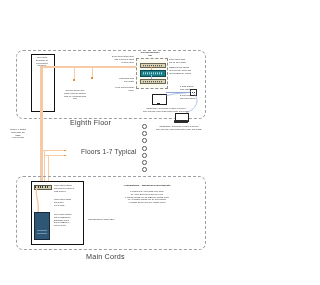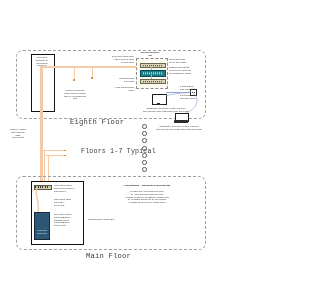--- a/index.html
+++ b/index.html
@@ -5,21 +5,21 @@
   html,body{margin:0;padding:0;background:#ffffff;}
   body{width:220px;height:285px;position:relative;overflow:hidden;
        font-family:"Liberation Sans","DejaVu Sans",sans-serif;color:#1a1a1a;}
   #stage{position:absolute;inset:0;width:220px;height:285px;}
   .abs{position:absolute;}
   .txt{font-size:2.1px;line-height:1.32;letter-spacing:0.02px;color:#2a2a2a;}
   .txt.c{text-align:center;}
   .txt.r{text-align:right;}
   .txt.b{font-weight:bold;}
   .floorzone{position:absolute;border:0.5px dashed #9aa0a6;border-radius:7px;background:transparent;}
-  .floorlabel{position:absolute;font-size:7.2px;color:#3c3c3c;letter-spacing:0.2px;font-family:Liberation Mono, monospace;}
+  .floorlabel{position:absolute;font-size:7.2px;color:#3c3c3c;letter-spacing:0.2px;}
   .rackbox{position:absolute;border:1.1px solid #111;background:#fff;}
   .encl{position:absolute;border:0.6px dashed #8e8e8e;background:#fbfbf2;}
   .patch{position:absolute;background:#d9d4b8;border:0.4px solid #6b6752;}
   .patch .pdot{position:absolute;top:50%;transform:translateY(-50%);width:0.7px;height:1.5px;background:#35332a;}
   .switch{position:absolute;background:#1d7e88;border:0.4px solid #0d4a52;}
   .switch .sdot{position:absolute;top:50%;transform:translateY(-50%);width:0.7px;height:1.4px;background:#9fdfe6;}
   .fibercab{position:absolute;background:#f6c9a4;}
   .fiberline{position:absolute;background:#f7cba6;}
   .copper{position:absolute;background:#8fa9d6;}
   .orangedot{position:absolute;width:1.6px;height:1.6px;background:#f08a2e;}
@@ -210,15 +210,15 @@
 
   <div class="abs txt c b" style="left:97px;top:184px;width:100px;font-size:2.5px;">Assumptions - Minimum Requirements</div>
   <div class="abs" style="left:97px;top:190px;width:100px;text-align:center;">
     <div class="txt c">8 Floors with Active End User Ports</div>
     <div class="txt c">24 Active End User Ports per Floor</div>
     <div class="txt c">1 Gigabit Uplink per 12 10BPoTX Switch Ports</div>
     <div class="txt c">  viz. 2 Gigabit Uplinks per 24 Port Switch)</div>
     <div class="txt c">1 Gigabit Server Port per 48 End Users</div>
   </div>
 
-  <div class="floorlabel" style="left:86px;top:252px;">Main Floor</div>
+  <div class="floorlabel" style="left:86px;top:252px;">Main Cords</div>
 
 </div>
 
 </body></html>

